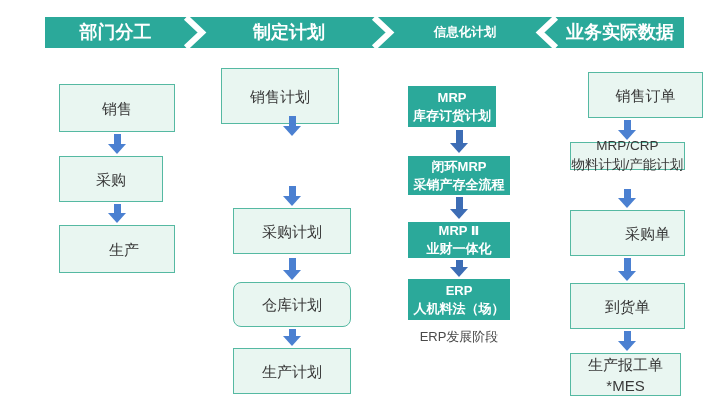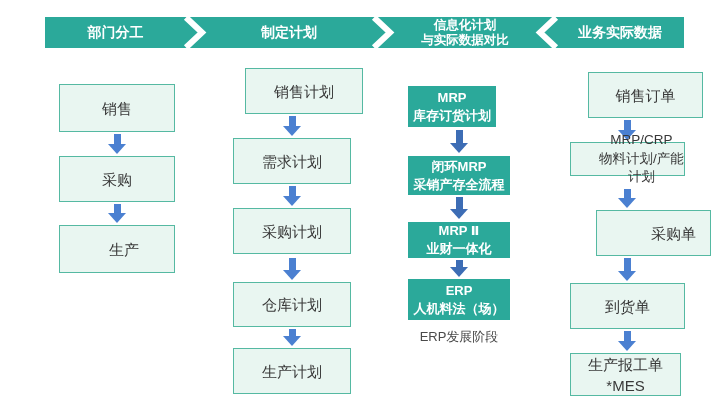--- a/index.html
+++ b/index.html
@@ -13,21 +13,21 @@
     --caption-gray:#4a4a4a;
   }
   html,body{margin:0;padding:0;background:#ffffff;}
   body{font-family:"Liberation Sans","DejaVu Sans",sans-serif;}
   .canvas{
     position:relative;width:720px;height:411px;background:#ffffff;overflow:hidden;
   }
   .hdr-svg{position:absolute;left:0;top:0;}
   .hdr-label{
     position:absolute;display:flex;align-items:center;justify-content:center;
-    color:#ffffff;font-weight:bold;font-size:14px;text-align:center;
+    color:#ffffff;font-weight:bold;font-size:18px;text-align:center;
     height:31px;top:17px;line-height:15px;
   }
   .hdr-label.two-line{font-size:12.5px;flex-direction:column;}
   .box{
     position:absolute;box-sizing:border-box;
     background:var(--box-fill);border:1.5px solid var(--box-border);
     display:flex;flex-direction:column;align-items:center;justify-content:center;
     color:var(--text-dark);font-size:15px;font-weight:500;text-align:center;
     line-height:1.4;
   }
@@ -68,66 +68,62 @@
   </svg>
 
   <div class="hdr-label" style="left:45px;width:141px;">
     <span>部门分工</span>
   </div>
   <div class="hdr-label" style="left:204px;width:170px;">
     <span>制定计划</span>
   </div>
   <div class="hdr-label two-line" style="left:390px;width:150px;">
     <span>信息化计划</span>
-    <span>与实际数据对比</span>
   </div>
   <div class="hdr-label" style="left:556px;width:128px;">
     <span>业务实际数据</span>
   </div>
 
   <div class="box" style="left:59px;top:84px;width:116px;height:48px;">
     <span>销售</span>
   </div>
   <div class="arrow" style="left:108px;top:134px;height:20px;">
       <div class="shaft"></div>
       <div class="head"></div>
     </div>
-  <div class="box" style="left:59px;top:156px;width:116px;height:46px;">
+  <div class="box" style="left:59px;top:156px;width:104px;height:46px;">
     <span>采购</span>
   </div>
   <div class="arrow" style="left:108px;top:204px;height:19px;">
       <div class="shaft"></div>
       <div class="head"></div>
     </div>
   <div class="box" style="left:59px;top:225px;width:116px;height:48px;padding-left:14px;">
     <span>生产</span>
   </div>
 
-  <div class="box" style="left:245px;top:68px;width:118px;height:46px;">
+  <div class="box" style="left:221px;top:68px;width:118px;height:56px;">
     <span>销售计划</span>
   </div>
   <div class="arrow" style="left:283px;top:116px;height:20px;">
       <div class="shaft"></div>
       <div class="head"></div>
     </div>
-  <div class="box" style="left:233px;top:138px;width:118px;height:46px;">
-    <span>需求计划</span>
-  </div>
   <div class="arrow" style="left:283px;top:186px;height:20px;">
       <div class="shaft"></div>
       <div class="head"></div>
     </div>
   <div class="box" style="left:233px;top:208px;width:118px;height:46px;">
     <span>采购计划</span>
   </div>
   <div class="arrow" style="left:283px;top:258px;height:22px;">
       <div class="shaft"></div>
       <div class="head"></div>
     </div>
-  <div class="box" style="left:233px;top:282px;width:118px;height:45px;">
+  <div class="box" style="left:233px;top:282px;width:118px;height:45px;border-radius:8px;">
     <span>仓库计划</span>
   </div>
   <div class="arrow" style="left:283px;top:329px;height:17px;">
       <div class="shaft"></div>
       <div class="head"></div>
     </div>
   <div class="box" style="left:233px;top:348px;width:118px;height:46px;">
     <span>生产计划</span>
   </div>
 
@@ -161,29 +157,29 @@
   </div>
   <div class="caption" style="left:408px;top:328px;width:102px;height:18px;">ERP发展阶段</div>
 
   <div class="box" style="left:570px;top:72px;width:115px;height:46px;margin-left:18px;">
     <span>销售订单</span>
   </div>
   <div class="arrow" style="left:618px;top:120px;height:20px;">
       <div class="shaft"></div>
       <div class="head"></div>
     </div>
-  <div class="box small-text" style="left:570px;top:142px;width:115px;height:34px;padding-left:28px;">
+  <div class="box small-text" style="left:570px;top:142px;width:115px;height:28px;">
     <span>MRP/CRP</span>
     <span>物料计划/产能计划</span>
   </div>
   <div class="arrow" style="left:618px;top:189px;height:19px;">
       <div class="shaft"></div>
       <div class="head"></div>
     </div>
-  <div class="box" style="left:596px;top:210px;width:115px;height:46px;padding-left:40px;">
+  <div class="box" style="left:570px;top:210px;width:115px;height:46px;padding-left:40px;">
     <span>采购单</span>
   </div>
   <div class="arrow" style="left:618px;top:258px;height:23px;">
       <div class="shaft"></div>
       <div class="head"></div>
     </div>
   <div class="box" style="left:570px;top:283px;width:115px;height:46px;">
     <span>到货单</span>
   </div>
   <div class="arrow" style="left:618px;top:331px;height:20px;">

